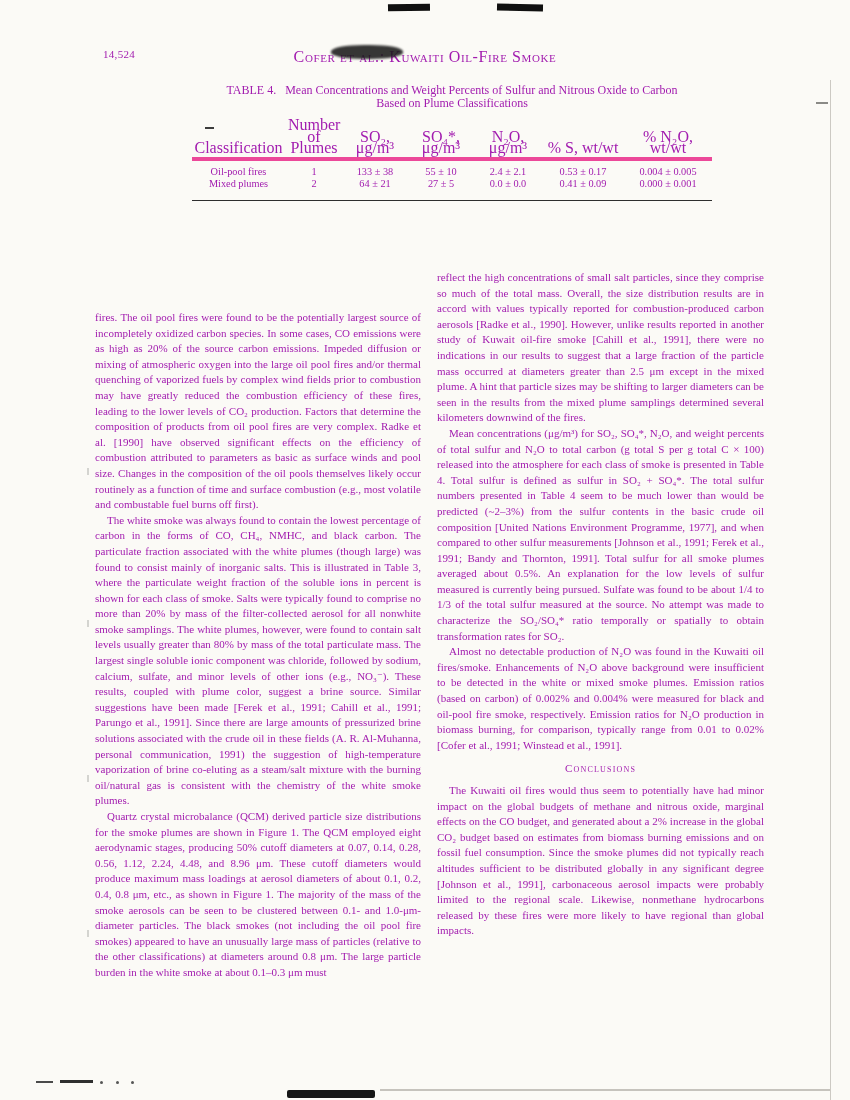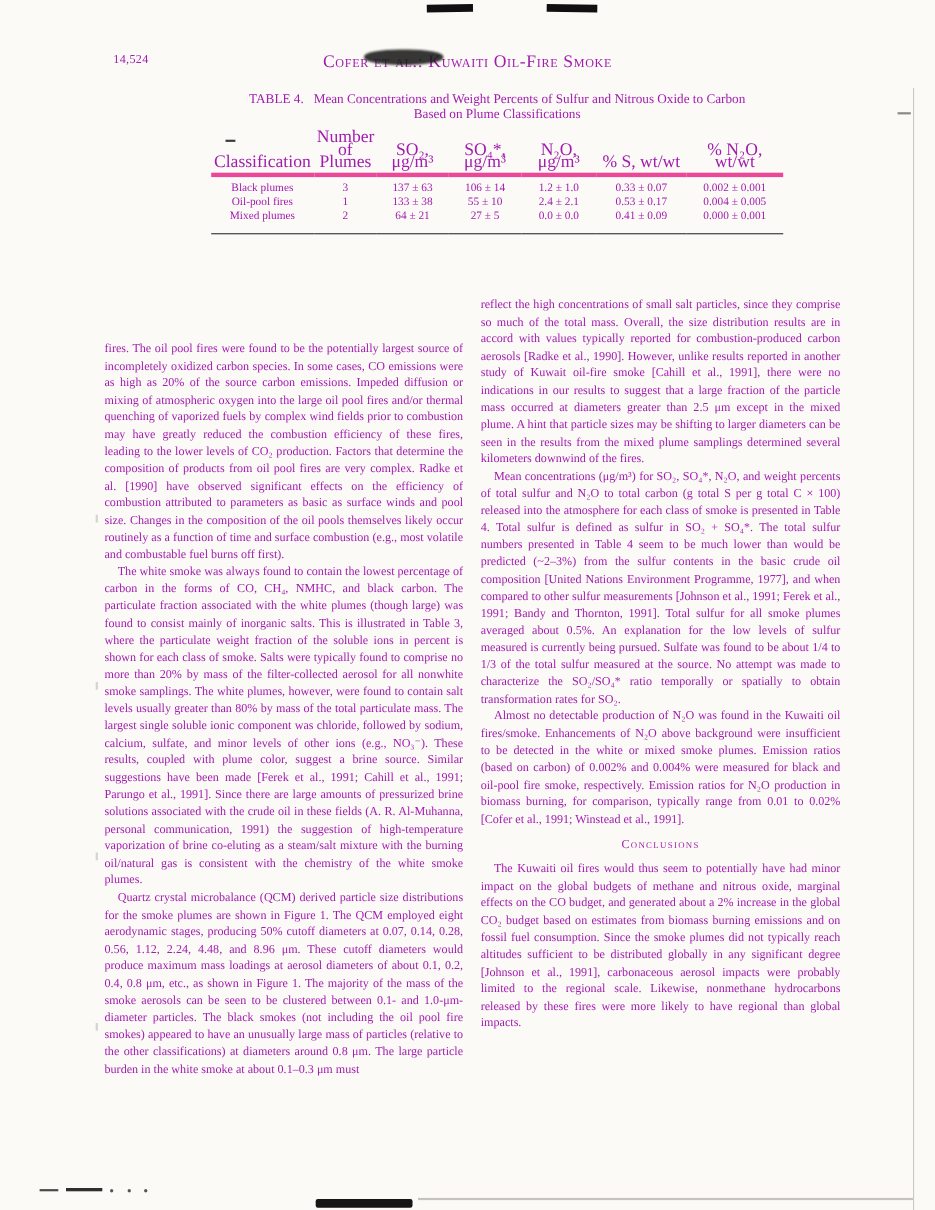--- a/index.html
+++ b/index.html
@@ -97,29 +97,20 @@
           <th>SO₄*,
 μg/m³</th>
           <th>N₂O,
 μg/m³</th>
           <th>% S, wt/wt</th>
           <th>% N₂O, wt/wt</th>
         </tr>
       </thead>
       <tbody>
         <tr>
-          <td class="first">Black plumes</td>
-          <td>3</td>
-          <td>137 ± 63</td>
-          <td>106 ± 14</td>
-          <td>1.2 ± 1.0</td>
-          <td>0.33 ± 0.07</td>
-          <td>0.002 ± 0.001</td>
-        </tr>
-        <tr>
           <td class="first">Oil-pool fires</td>
           <td>1</td>
           <td>133 ± 38</td>
           <td>55 ± 10</td>
           <td>2.4 ± 2.1</td>
           <td>0.53 ± 0.17</td>
           <td>0.004 ± 0.005</td>
         </tr>
         <tr>
           <td class="first">Mixed plumes</td>

